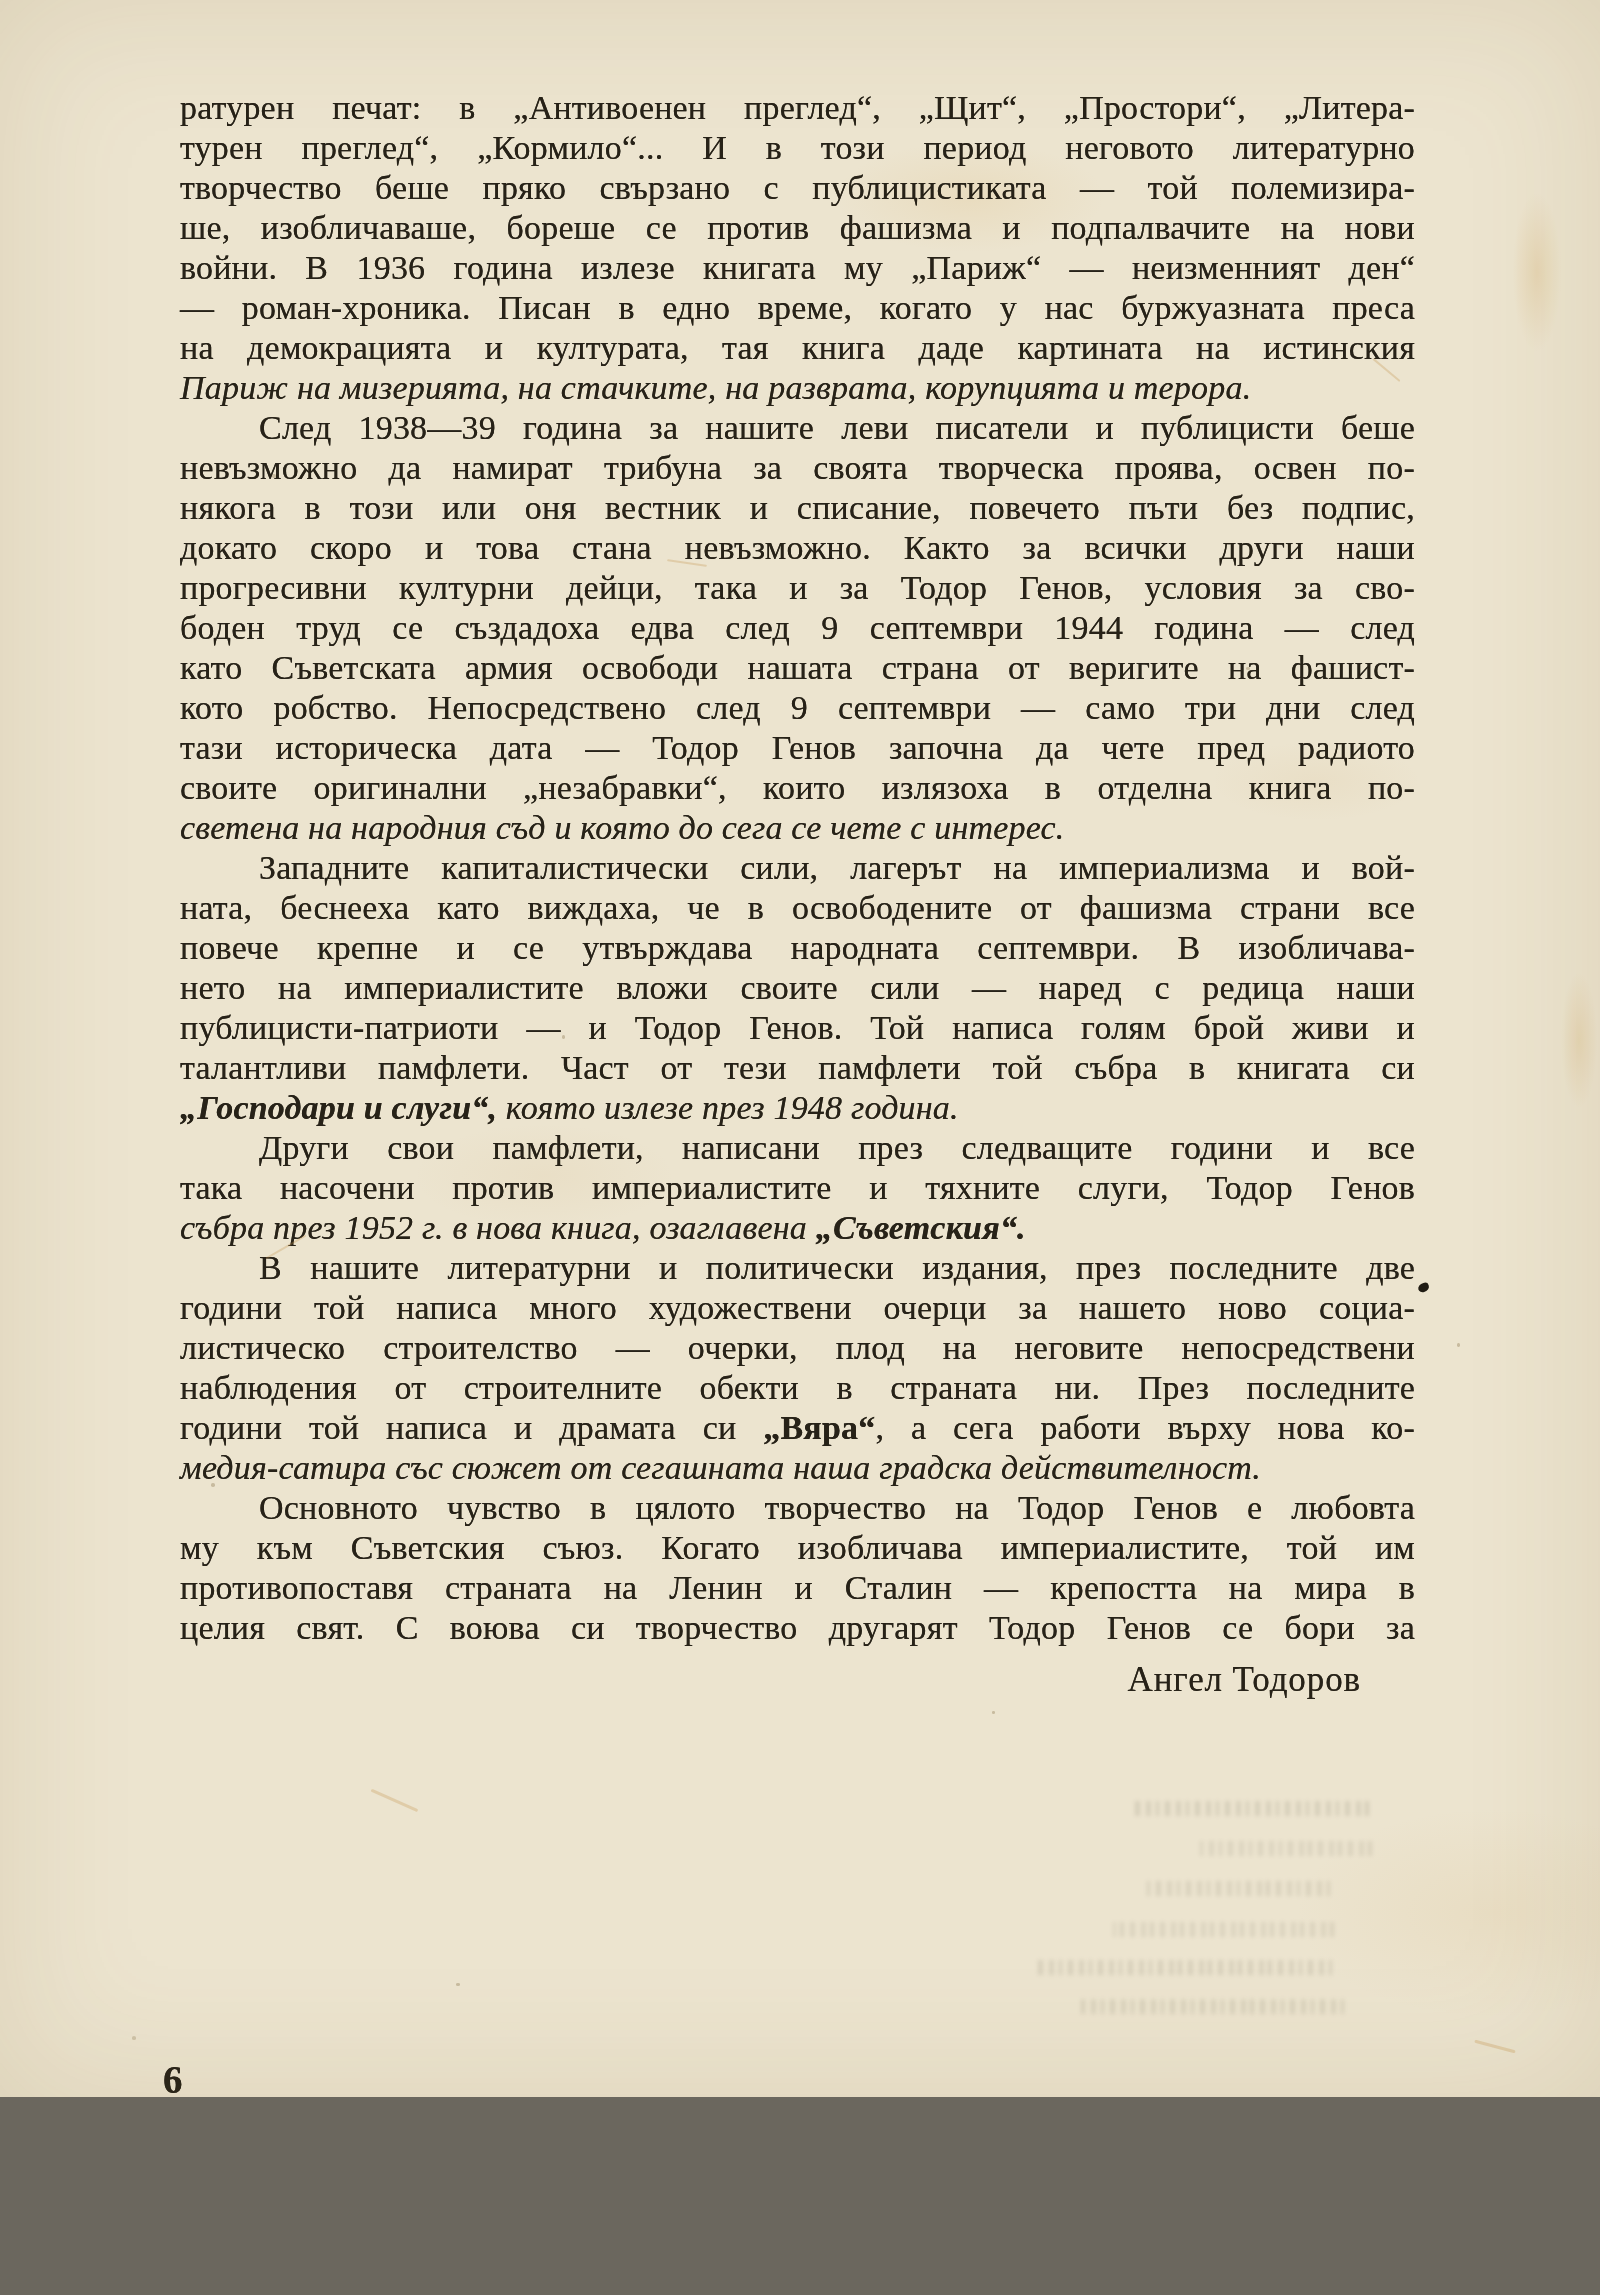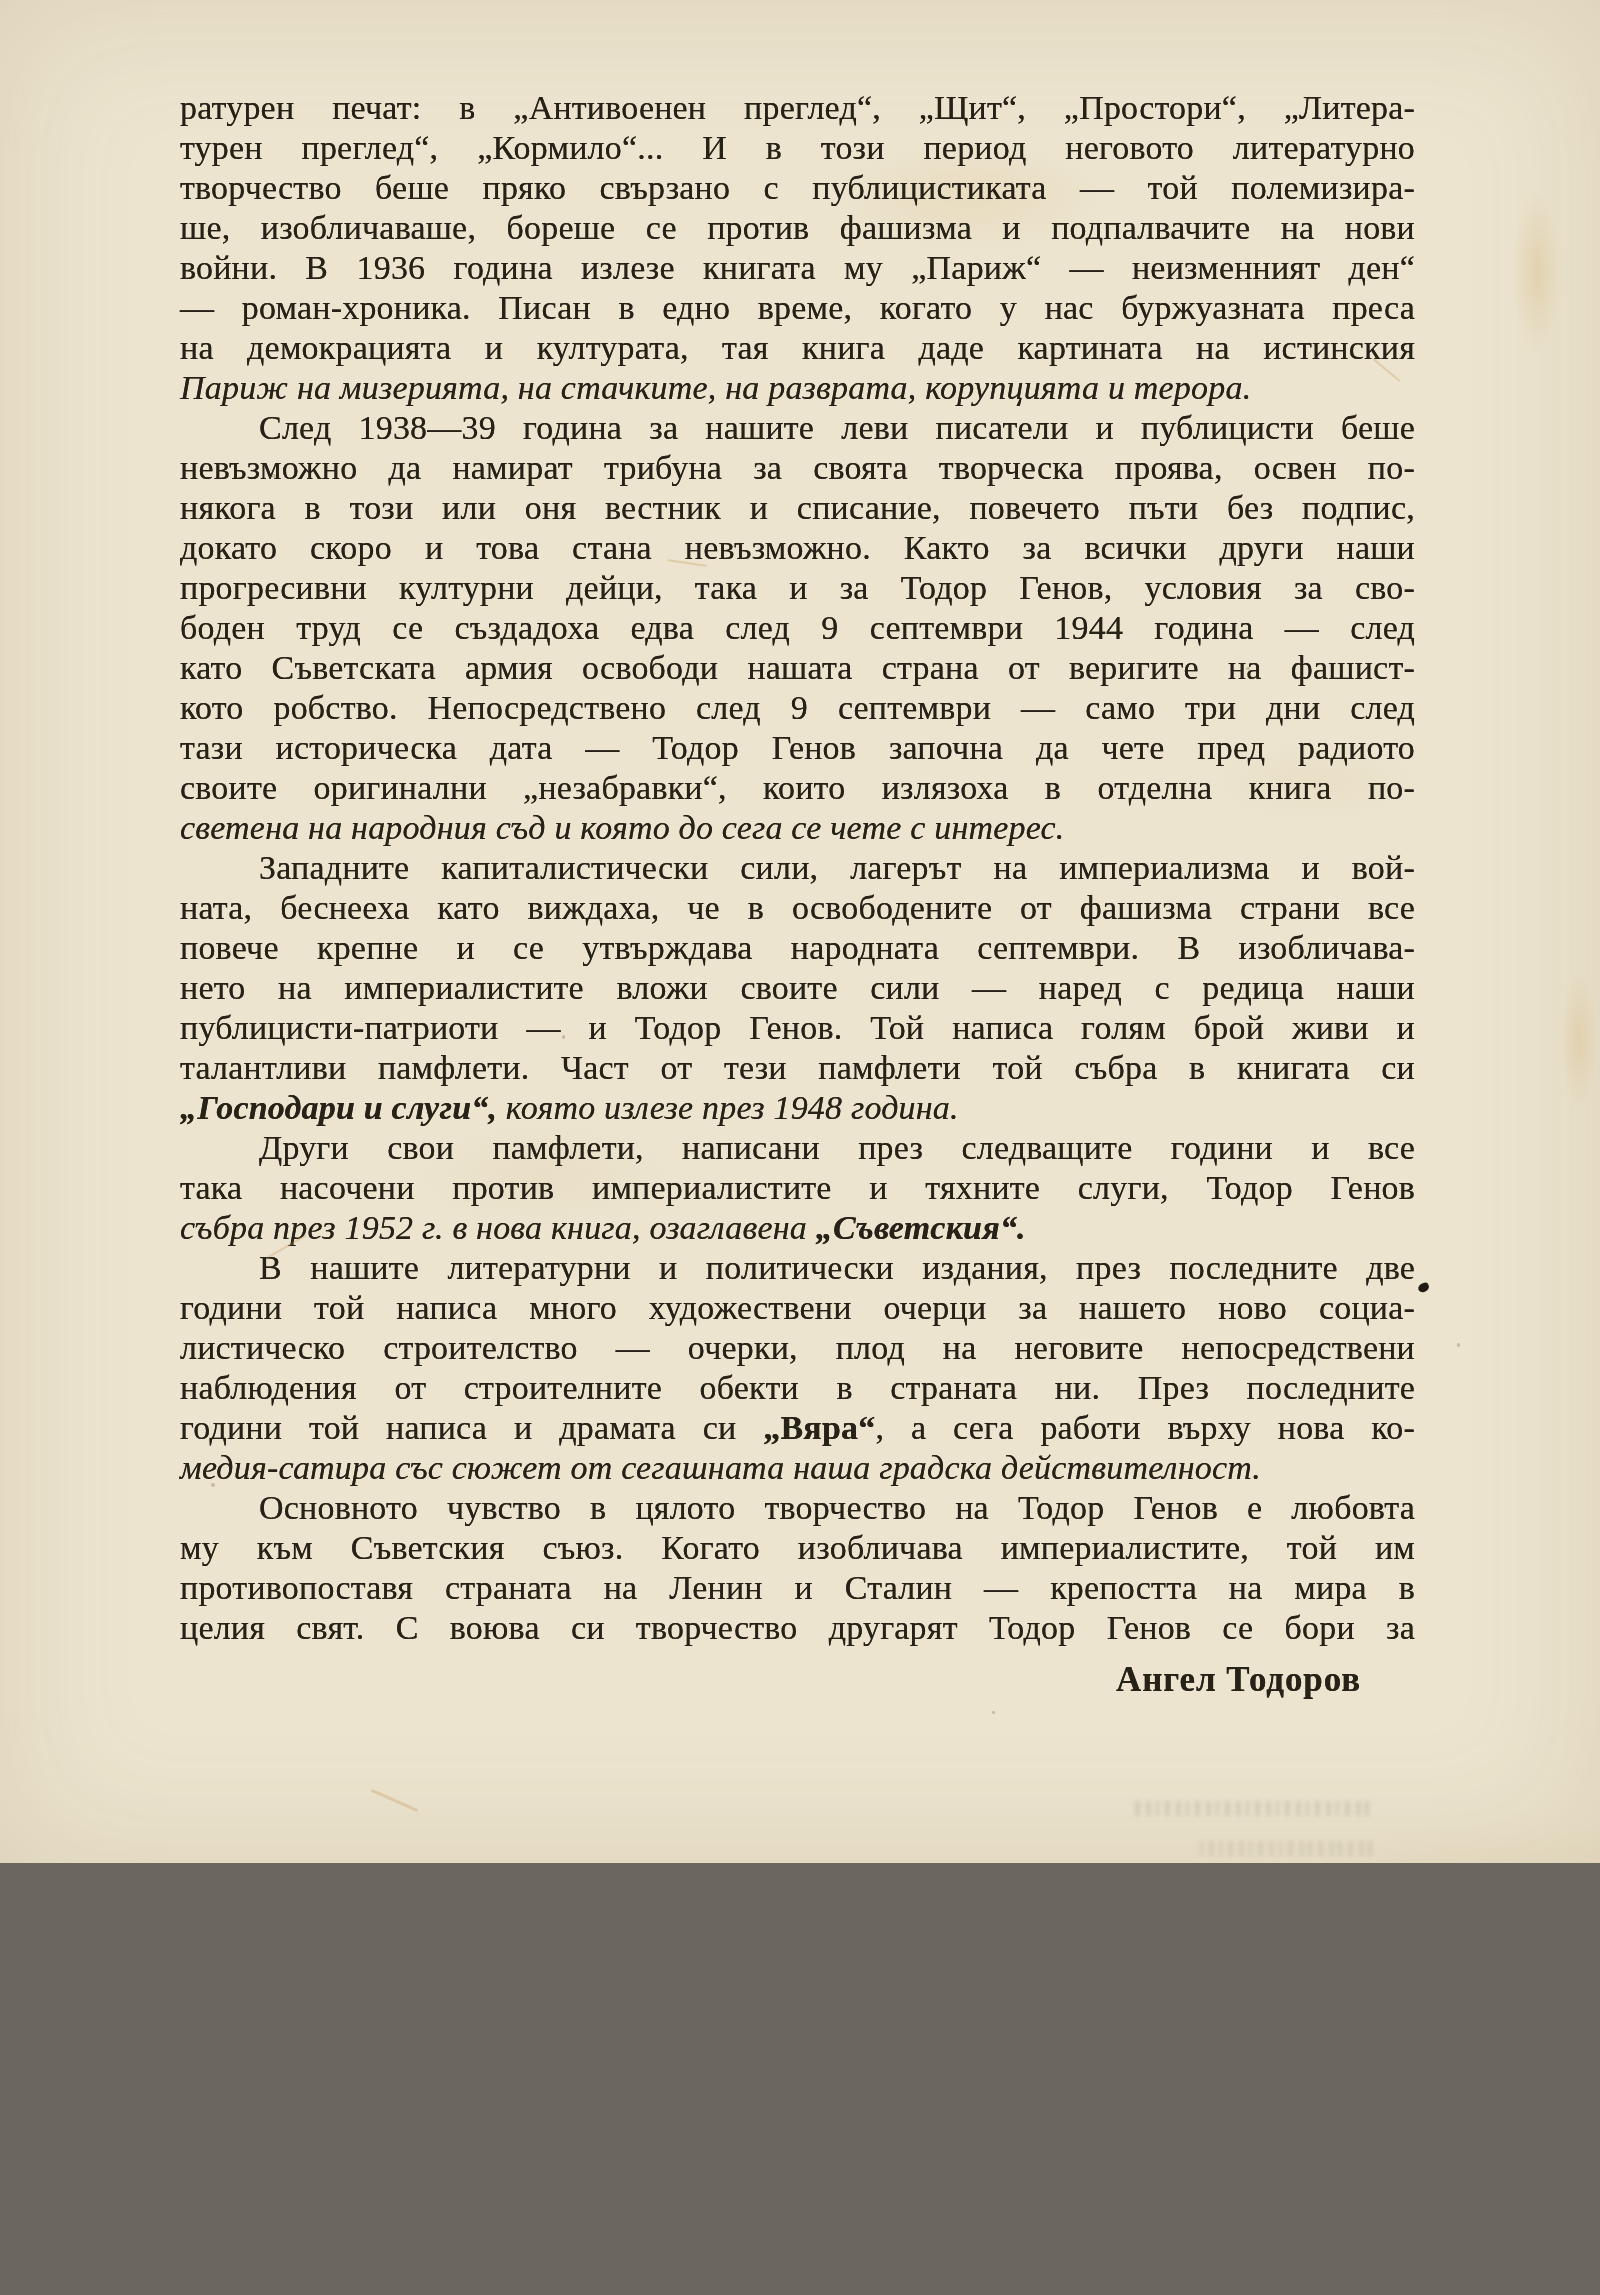--- a/index.html
+++ b/index.html
@@ -1,18 +1,18 @@
 <!DOCTYPE html>
 <html style="font-size:14px"><head>
 <meta charset="utf-8">
 <style>
   html,body{margin:0;padding:0;background:#6b675e;}
   .page{
     position:relative;
-    width:1601px;height:1863px;
+    width:1601px;height:2097px;
     background:
       radial-gradient(ellipse 193px 79px at 970px 197px, rgba(214,170,92,.14), transparent 70%),
       radial-gradient(ellipse 35px 114px at 1537px 272px, rgba(206,160,80,.22), transparent 70%),
       radial-gradient(ellipse 26px 97px at 1579px 1040px, rgba(206,160,80,.20), transparent 70%),
       radial-gradient(ellipse 263px 140px at 1492px 1913px, rgba(200,158,86,.10), transparent 75%),
       radial-gradient(ellipse 228px 105px at 290px 2194px, rgba(200,158,86,.08), transparent 75%),
       radial-gradient(ellipse 175px 70px at 544px 1176px, rgba(196,152,84,.07), transparent 75%),
       radial-gradient(ellipse 140px 53px at 1316px 781px, rgba(196,152,84,.07), transparent 75%),
       #ece4cf;
     overflow:hidden;
@@ -36,21 +36,21 @@
     letter-spacing:0.2px;
     text-shadow:0 0 0.5px rgba(39,34,24,.85);
     white-space:normal;
   }
   .line.last{text-align-last:left;font-style:italic;}
   .paragraph.indent .line.first{text-indent:79px;}
   .bold{font-weight:bold;}
 
   .signature{
     margin-top:12.3px;
-    font-size:35px;line-height:39px;font-weight:bold;
+    font-size:35px;line-height:39px;font-weight:normal;
     text-align:right;padding-right:54px;letter-spacing:0.9px;
     text-shadow:0 0 0.5px rgba(39,34,24,.85);
   }
 
   .page-number{
     position:absolute;left:163px;top:2060px;
     font-size:39px;font-weight:bold;line-height:39px;
     text-shadow:0 0 0.5px rgba(39,34,24,.85);
   }
 

